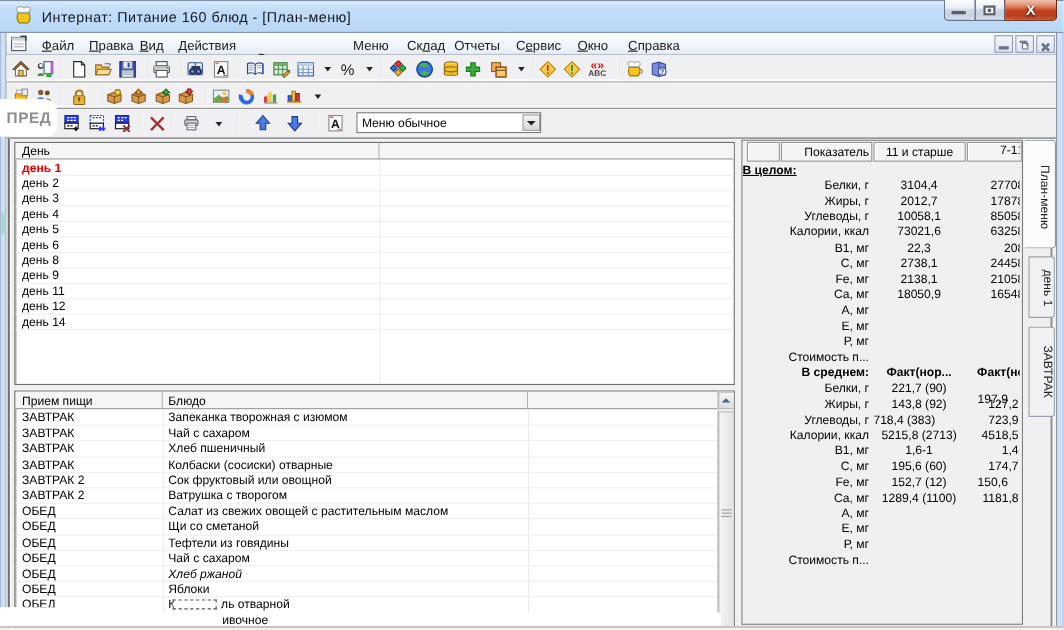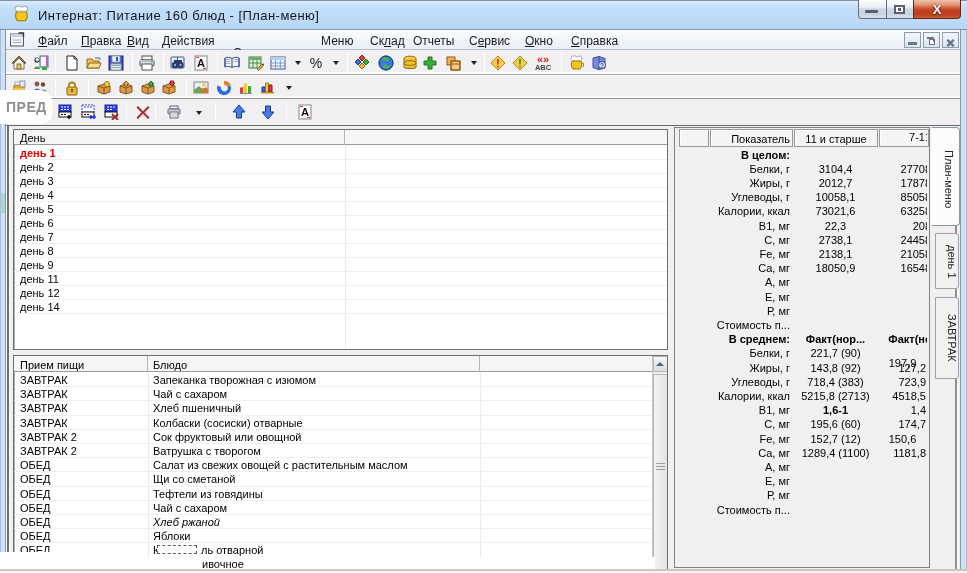--- a/index.html
+++ b/index.html
@@ -313,20 +313,26 @@
     <div class="abs" style="left:260px;top:4px;width:16px;height:16px;"><svg width="16" height="16" viewBox="0 0 16 16">
         <path d="M8 15 L2 8 L5.5 8 L5.5 2 L10.5 2 L10.5 8 L14 8 Z" fill="#4a7ae8" stroke="#1a3a8a"></path>
       </svg></div>
     <div class="sep1" style="left:286px;top:2px;height:19px;"></div>
     <div class="abs" style="left:297px;top:4px;width:16px;height:16px;"><svg width="16" height="16" viewBox="0 0 16 16">
         <rect x="2" y="1" width="12" height="14" fill="#fcfcfc" stroke="#888"></rect>
         <path d="M3 2 L6 2 L6 3 L3 3 Z" fill="#c44"></path>
         <path d="M13 13 L10 13 L10 14 L13 14 Z" fill="#c44"></path>
         <text x="8" y="12" font-family="Liberation Sans" font-size="11" font-weight="bold" fill="#111" text-anchor="middle">А</text>
       </svg></div>
+    <div class="abs" style="left:324px;top:2px;width:168px;height:19px;background:#fff;border:1px solid #7b7b7b;">
+      <div class="abs t11" style="left:4px;top:2px;">Меню обычное</div>
+      <div class="abs" style="left:150px;top:1px;width:16px;height:15px;background:linear-gradient(#f4f4f4,#d8d8d8);border:1px solid #999;">
+        <div class="abs" style="left:3px;top:5px;width:0;height:0;border-left:4px solid transparent;border-right:4px solid transparent;border-top:4px solid #222;"></div>
+      </div>
+    </div>
   </div>
 <div class="abs" style="left:0;top:90px;width:52px;height:34px;background:#fff;border-radius:0 12px 10px 0;"></div>
 <div class="abs" style="left:6px;top:99px;width:46px;height:18px;font-size:14px;font-weight:bold;color:#8e8e8e;letter-spacing:0.5px;">ПРЕД</div>
 
 <div class="abs" style="left:6px;top:125px;width:954px;height:448px;background:#f0f0f0;border-top:1px solid #696969;"></div>
 <div class="abs" style="left:6px;top:126px;width:1px;height:447px;background:#fbfbfb;"></div>
 <div class="abs" style="left:7px;top:126px;width:2px;height:447px;background:#6e6e6e;"></div>
 <div class="abs" style="left:9px;top:126px;width:1px;height:447px;background:#fbfbfb;"></div>
 <div class="abs" style="left:955px;top:127px;width:2px;height:446px;background:#8f8f8f;"></div>
 <div class="abs" style="left:957px;top:127px;width:1px;height:446px;background:#fbfbfb;"></div>
@@ -336,21 +342,20 @@
   <div class="abs" style="left:330px;top:0;width:1px;height:15px;background:#b5b5b5;"></div>
   <div class="abs t11" style="left:6px;top:1px;">День</div>
   <div class="abs" style="left:331px;top:16px;width:1px;height:203px;background:#ebebeb;"></div>
   <div id="dayrows" class="abs t11" style="left:0;top:16px;width:653px;">
   <div style="height:14px;border-bottom:1px solid #efefef;padding-left:6px;color:#e60000;font-weight:bold;">день 1</div>
   <div style="height:14px;border-bottom:1px solid #efefef;padding-left:6px;">день 2</div>
   <div style="height:14px;border-bottom:1px solid #efefef;padding-left:6px;">день 3</div>
   <div style="height:14px;border-bottom:1px solid #efefef;padding-left:6px;">день 4</div>
   <div style="height:14px;border-bottom:1px solid #efefef;padding-left:6px;">день 5</div>
   <div style="height:14px;border-bottom:1px solid #efefef;padding-left:6px;">день 6</div>
-  <div style="height:14px;border-bottom:1px solid #efefef;padding-left:6px;">день 7</div>
   <div style="height:14px;border-bottom:1px solid #efefef;padding-left:6px;">день 8</div>
   <div style="height:14px;border-bottom:1px solid #efefef;padding-left:6px;">день 9</div>
   <div style="height:14px;border-bottom:1px solid #efefef;padding-left:6px;">день 11</div>
   <div style="height:14px;border-bottom:1px solid #efefef;padding-left:6px;">день 12</div>
   <div style="height:14px;border-bottom:1px solid #efefef;padding-left:6px;">день 14</div>
   </div>
 </div>
 
 <div id="mealtable" class="abs" style="left:13px;top:355px;width:655px;height:218px;background:#fff;border:1px solid #6e6e6e;box-shadow:inset 1px 1px 0 #a9a9a9;overflow:hidden;">
   <div class="abs" style="left:0;top:0;width:653px;height:16px;background:#f5f5f5;border-bottom:1px solid #9a9a9a;"></div>
@@ -428,21 +433,21 @@
 </div>
 
 <div id="rpanel" class="abs" style="left:674px;top:127px;width:256px;height:441px;background:#f0f0f0;border:1px solid #808080;overflow:hidden;">
   <div class="abs" style="left:4px;top:1px;width:30px;height:18px;background:#f4f4f4;border:1px solid #979797;box-shadow:inset 1px 1px 0 #fff;"></div>
   <div class="abs" style="left:35px;top:1px;width:83px;height:18px;background:#f4f4f4;border:1px solid #979797;box-shadow:inset 1px 1px 0 #fff;"></div>
   <div class="abs" style="left:119px;top:1px;width:84px;height:18px;background:#f4f4f4;border:1px solid #979797;box-shadow:inset 1px 1px 0 #fff;"></div>
   <div class="abs" style="left:204px;top:1px;width:50px;height:18px;background:#f4f4f4;border:1px solid #979797;box-shadow:inset 1px 1px 0 #fff;"></div>
   <div class="abs t11" style="left:35px;top:4px;width:80px;text-align:right;">Показатель</div>
   <div class="abs t11" style="left:119px;top:4px;width:84px;text-align:center;">11 и старше</div>
   <div class="abs t11" style="left:204px;top:2px;width:48px;text-align:right;">7-1<span style="display:inline-block;width:2px;overflow:hidden;vertical-align:top;">1</span></div>
-  <div class="abs t11" style="left:0;top:19.5px;width:115px;text-align:right;font-weight:bold;">В целом:</div>
+  <div class="abs t11" style="left:0;top:19.5px;width:115px;text-align:left;font-weight:bold;text-decoration:underline;">В целом:</div>
   <div class="abs t11" style="left:0;top:33.7px;width:115px;text-align:right;">Белки, г</div>
   <div class="abs t11" style="left:119px;top:33.7px;width:83px;text-align:center;">3104,4</div>
   <div class="abs t11" style="left:204px;top:33.7px;width:48px;text-align:right;">2770<span style="display:inline-block;width:2px;overflow:hidden;vertical-align:top;">8</span></div>
   <div class="abs t11" style="left:0;top:47.9px;width:115px;text-align:right;">Жиры, г</div>
   <div class="abs t11" style="left:119px;top:47.9px;width:83px;text-align:center;">2012,7</div>
   <div class="abs t11" style="left:204px;top:47.9px;width:48px;text-align:right;">1787<span style="display:inline-block;width:2px;overflow:hidden;vertical-align:top;">8</span></div>
   <div class="abs t11" style="left:0;top:62.1px;width:115px;text-align:right;">Углеводы, г</div>
   <div class="abs t11" style="left:119px;top:62.1px;width:83px;text-align:center;">10058,1</div>
   <div class="abs t11" style="left:204px;top:62.1px;width:48px;text-align:right;">8505<span style="display:inline-block;width:2px;overflow:hidden;vertical-align:top;">8</span></div>
   <div class="abs t11" style="left:0;top:76.3px;width:115px;text-align:right;">Калории, ккал</div>
@@ -467,27 +472,27 @@
   <div class="abs t11" style="left:0;top:204.1px;width:115px;text-align:right;font-weight:bold;">В среднем:</div>
   <div class="abs t11" style="left:119px;top:204.1px;width:83px;text-align:center;font-weight:bold;">Факт(нор...</div>
   <div class="abs t11" style="left:204px;top:204.1px;width:48px;text-align:right;font-weight:bold;">Факт(н<span style="display:inline-block;width:2px;overflow:hidden;vertical-align:top;">о</span></div>
   <div class="abs t11" style="left:0;top:218.3px;width:115px;text-align:right;">Белки, г</div>
   <div class="abs t11" style="left:119px;top:218.3px;width:83px;text-align:center;">221,7 (90)</div>
   <div class="abs t11" style="left:204px;top:228px;width:47px;text-align:center;">197,9</div>
   <div class="abs t11" style="left:0;top:232.5px;width:115px;text-align:right;">Жиры, г</div>
   <div class="abs t11" style="left:119px;top:232.5px;width:83px;text-align:center;">143,8 (92)</div>
   <div class="abs t11" style="left:204px;top:232.5px;width:47px;text-align:right;">127,2</div>
   <div class="abs t11" style="left:0;top:246.7px;width:115px;text-align:right;">Углеводы, г</div>
-  <div class="abs t11" style="left:119px;top:246.7px;width:83px;text-align:center;">718,4 (383)</div>
+  <div class="abs t11" style="left:119px;top:246.7px;width:83px;">718,4 (383)</div>
   <div class="abs t11" style="left:204px;top:246.7px;width:47px;text-align:right;">723,9</div>
   <div class="abs t11" style="left:0;top:260.9px;width:115px;text-align:right;">Калории, ккал</div>
   <div class="abs t11" style="left:119px;top:260.9px;width:83px;text-align:center;">5215,8 (2713)</div>
   <div class="abs t11" style="left:204px;top:260.9px;width:47px;text-align:right;">4518,5</div>
   <div class="abs t11" style="left:0;top:275.1px;width:115px;text-align:right;">В1, мг</div>
-  <div class="abs t11" style="left:119px;top:275.1px;width:83px;text-align:center;font-weight:bold;">1,6-1</div>
+  <div class="abs t11" style="left:119px;top:275.1px;width:83px;text-align:center;">1,6-1</div>
   <div class="abs t11" style="left:204px;top:275.1px;width:47px;text-align:right;">1,4</div>
   <div class="abs t11" style="left:0;top:289.3px;width:115px;text-align:right;">С, мг</div>
   <div class="abs t11" style="left:119px;top:289.3px;width:83px;text-align:center;">195,6 (60)</div>
   <div class="abs t11" style="left:204px;top:289.3px;width:47px;text-align:right;">174,7</div>
   <div class="abs t11" style="left:0;top:303.5px;width:115px;text-align:right;">Fe, мг</div>
   <div class="abs t11" style="left:119px;top:303.5px;width:83px;text-align:center;">152,7 (12)</div>
   <div class="abs t11" style="left:204px;top:303.5px;width:47px;text-align:center;">150,6</div>
   <div class="abs t11" style="left:0;top:317.7px;width:115px;text-align:right;">Са, мг</div>
   <div class="abs t11" style="left:119px;top:317.7px;width:83px;text-align:center;">1289,4 (1100)</div>
   <div class="abs t11" style="left:204px;top:317.7px;width:47px;text-align:right;">1181,8</div>

